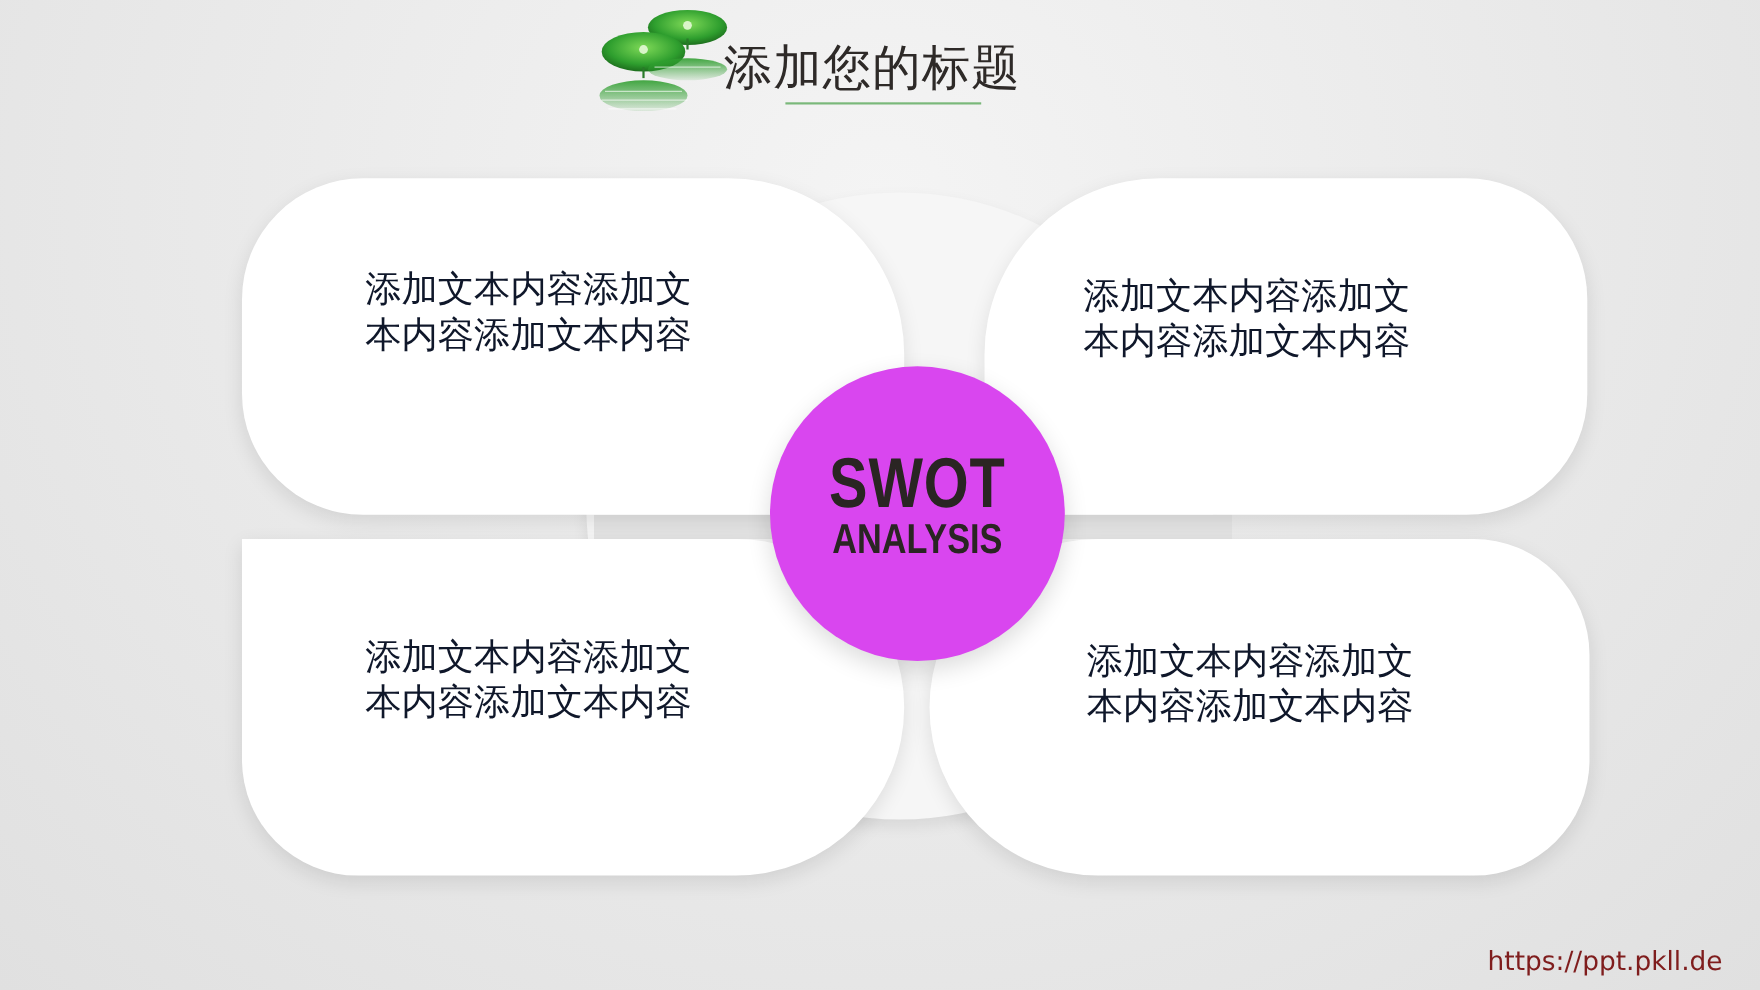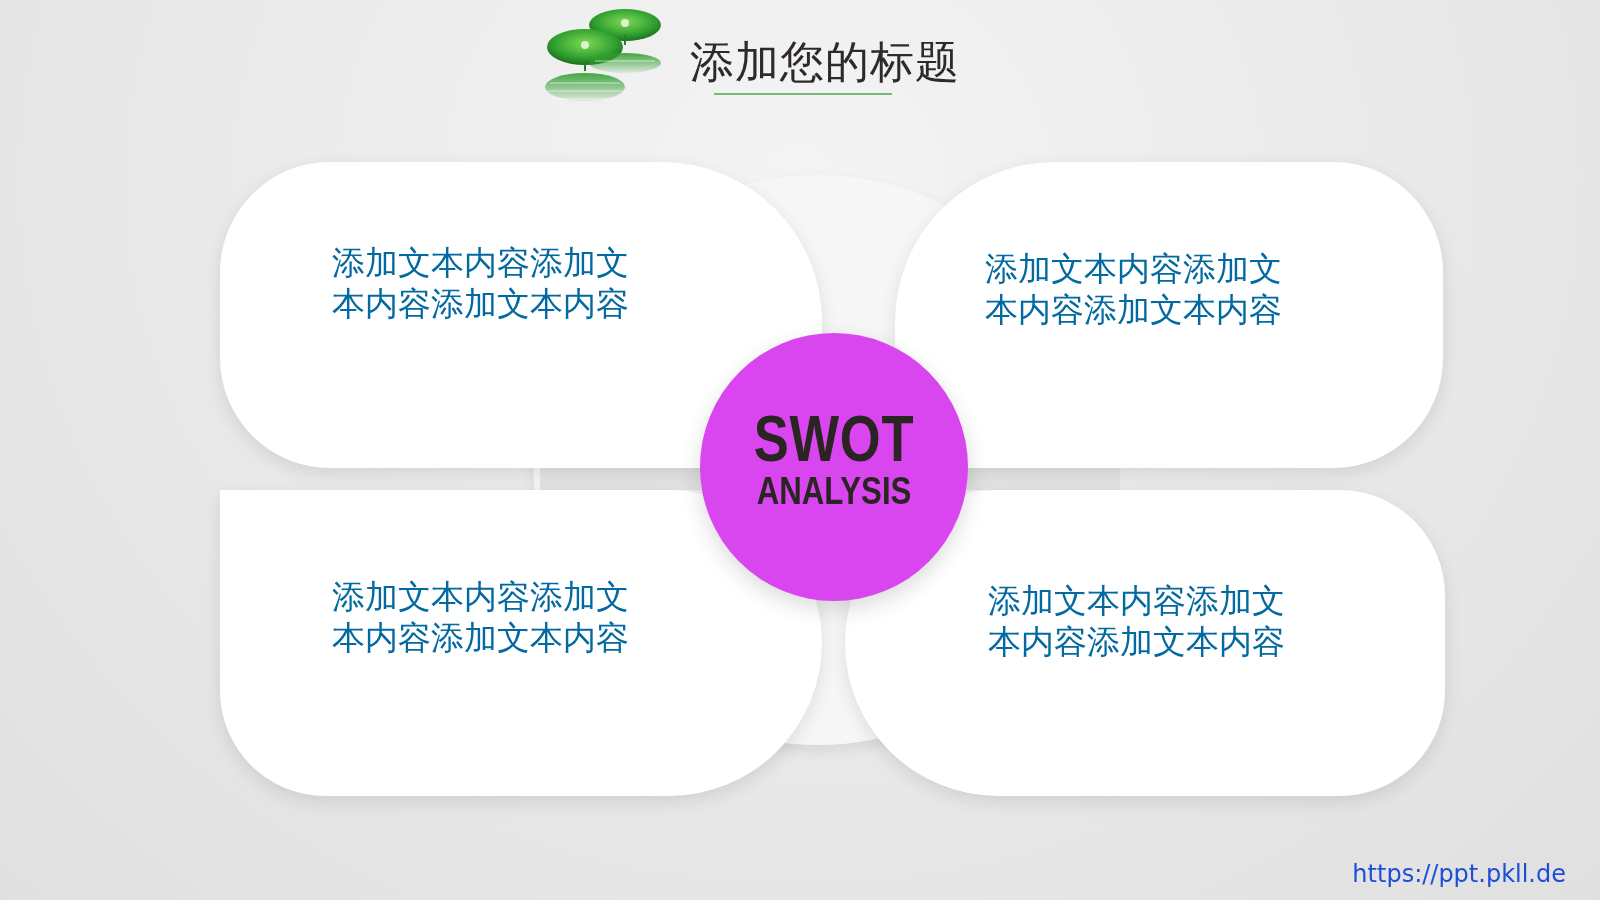--- a/index.html
+++ b/index.html
@@ -1,38 +1,38 @@
 <!DOCTYPE html>
 <html><head>
 <meta charset="utf-8">
 <style>
   html,body{margin:0;padding:0;}
   body{width:1600px;height:900px;position:relative;overflow:hidden;
     background:#e9e9e9;
     background-image:radial-gradient(ellipse at 50% 20%, #f4f4f4 0%, #e8e8e8 60%, #e0e0e0 100%);
     font-family:"DejaVu Sans","Liberation Sans",sans-serif;}
   .abs{position:absolute;}
-  .title{left:690px;top:32px;font-size:44px;color:#2e2a28;letter-spacing:1px;font-weight:300;line-height:60px;}
+  .title{left:658px;top:32px;font-size:44px;color:#2e2a28;letter-spacing:1px;font-weight:300;line-height:60px;}
   .title-underline{left:714px;top:93px;width:178px;height:2px;background:#7ab87a;}
   .lotus{left:525px;top:5px;width:150px;height:105px;}
   .bg-ring{left:533px;top:175px;width:570px;height:570px;border-radius:50%;background:#f6f6f6;
     box-shadow:0 6px 14px rgba(0,0,0,0.08);}
   .hbar{left:540px;top:468px;width:580px;height:22px;background:#e4e4e4;}
   .card{background:#fff;box-shadow:0 6px 18px rgba(0,0,0,0.10);}
   .card-tl{left:220px;top:162px;width:602px;height:306px;border-radius:110px 160px 0 110px;}
   .card-tr{left:895px;top:162px;width:548px;height:306px;border-radius:160px 110px 110px 0;}
   .card-bl{left:220px;top:490px;width:602px;height:306px;border-radius:0 160px 160px 110px;}
   .card-br{left:845px;top:490px;width:600px;height:306px;border-radius:160px 110px 110px 160px;}
-  .card-text{position:absolute;font-size:33px;line-height:41px;color:#0369a1;font-weight:300;white-space:nowrap;letter-spacing:0px;}
+  .card-text{position:absolute;font-size:33px;line-height:41px;color:#0f172a;font-weight:300;white-space:nowrap;letter-spacing:0px;}
   .center{left:700px;top:333px;width:268px;height:268px;border-radius:50%;background:#d946ef;
     box-shadow:0 8px 22px rgba(0,0,0,0.14);}
   .swot{position:absolute;left:0;width:100%;text-align:center;color:#2a2523;font-family:"Liberation Sans",sans-serif;font-weight:bold;}
   .swot-1{top:74px;font-size:64px;line-height:64px;transform:scaleX(0.82);letter-spacing:1px;}
   .swot-2{top:138px;font-size:38px;line-height:40px;transform:scaleX(0.82);}
-  .watermark{right:34px;top:860px;font-size:24px;color:#1d4ed8;font-family:"DejaVu Sans",sans-serif;}
+  .watermark{right:34px;top:860px;font-size:24px;color:#7f1d1d;font-family:"DejaVu Sans",sans-serif;}
 </style>
 </head>
 <body>
 
 <svg class="abs lotus" viewBox="0 0 150 105">
   <defs>
     <radialGradient id="lg1" cx="50%" cy="40%" r="60%">
       <stop offset="0%" stop-color="#7ed957"></stop>
       <stop offset="70%" stop-color="#2e9e2e"></stop>
       <stop offset="100%" stop-color="#1d6e1d"></stop>

